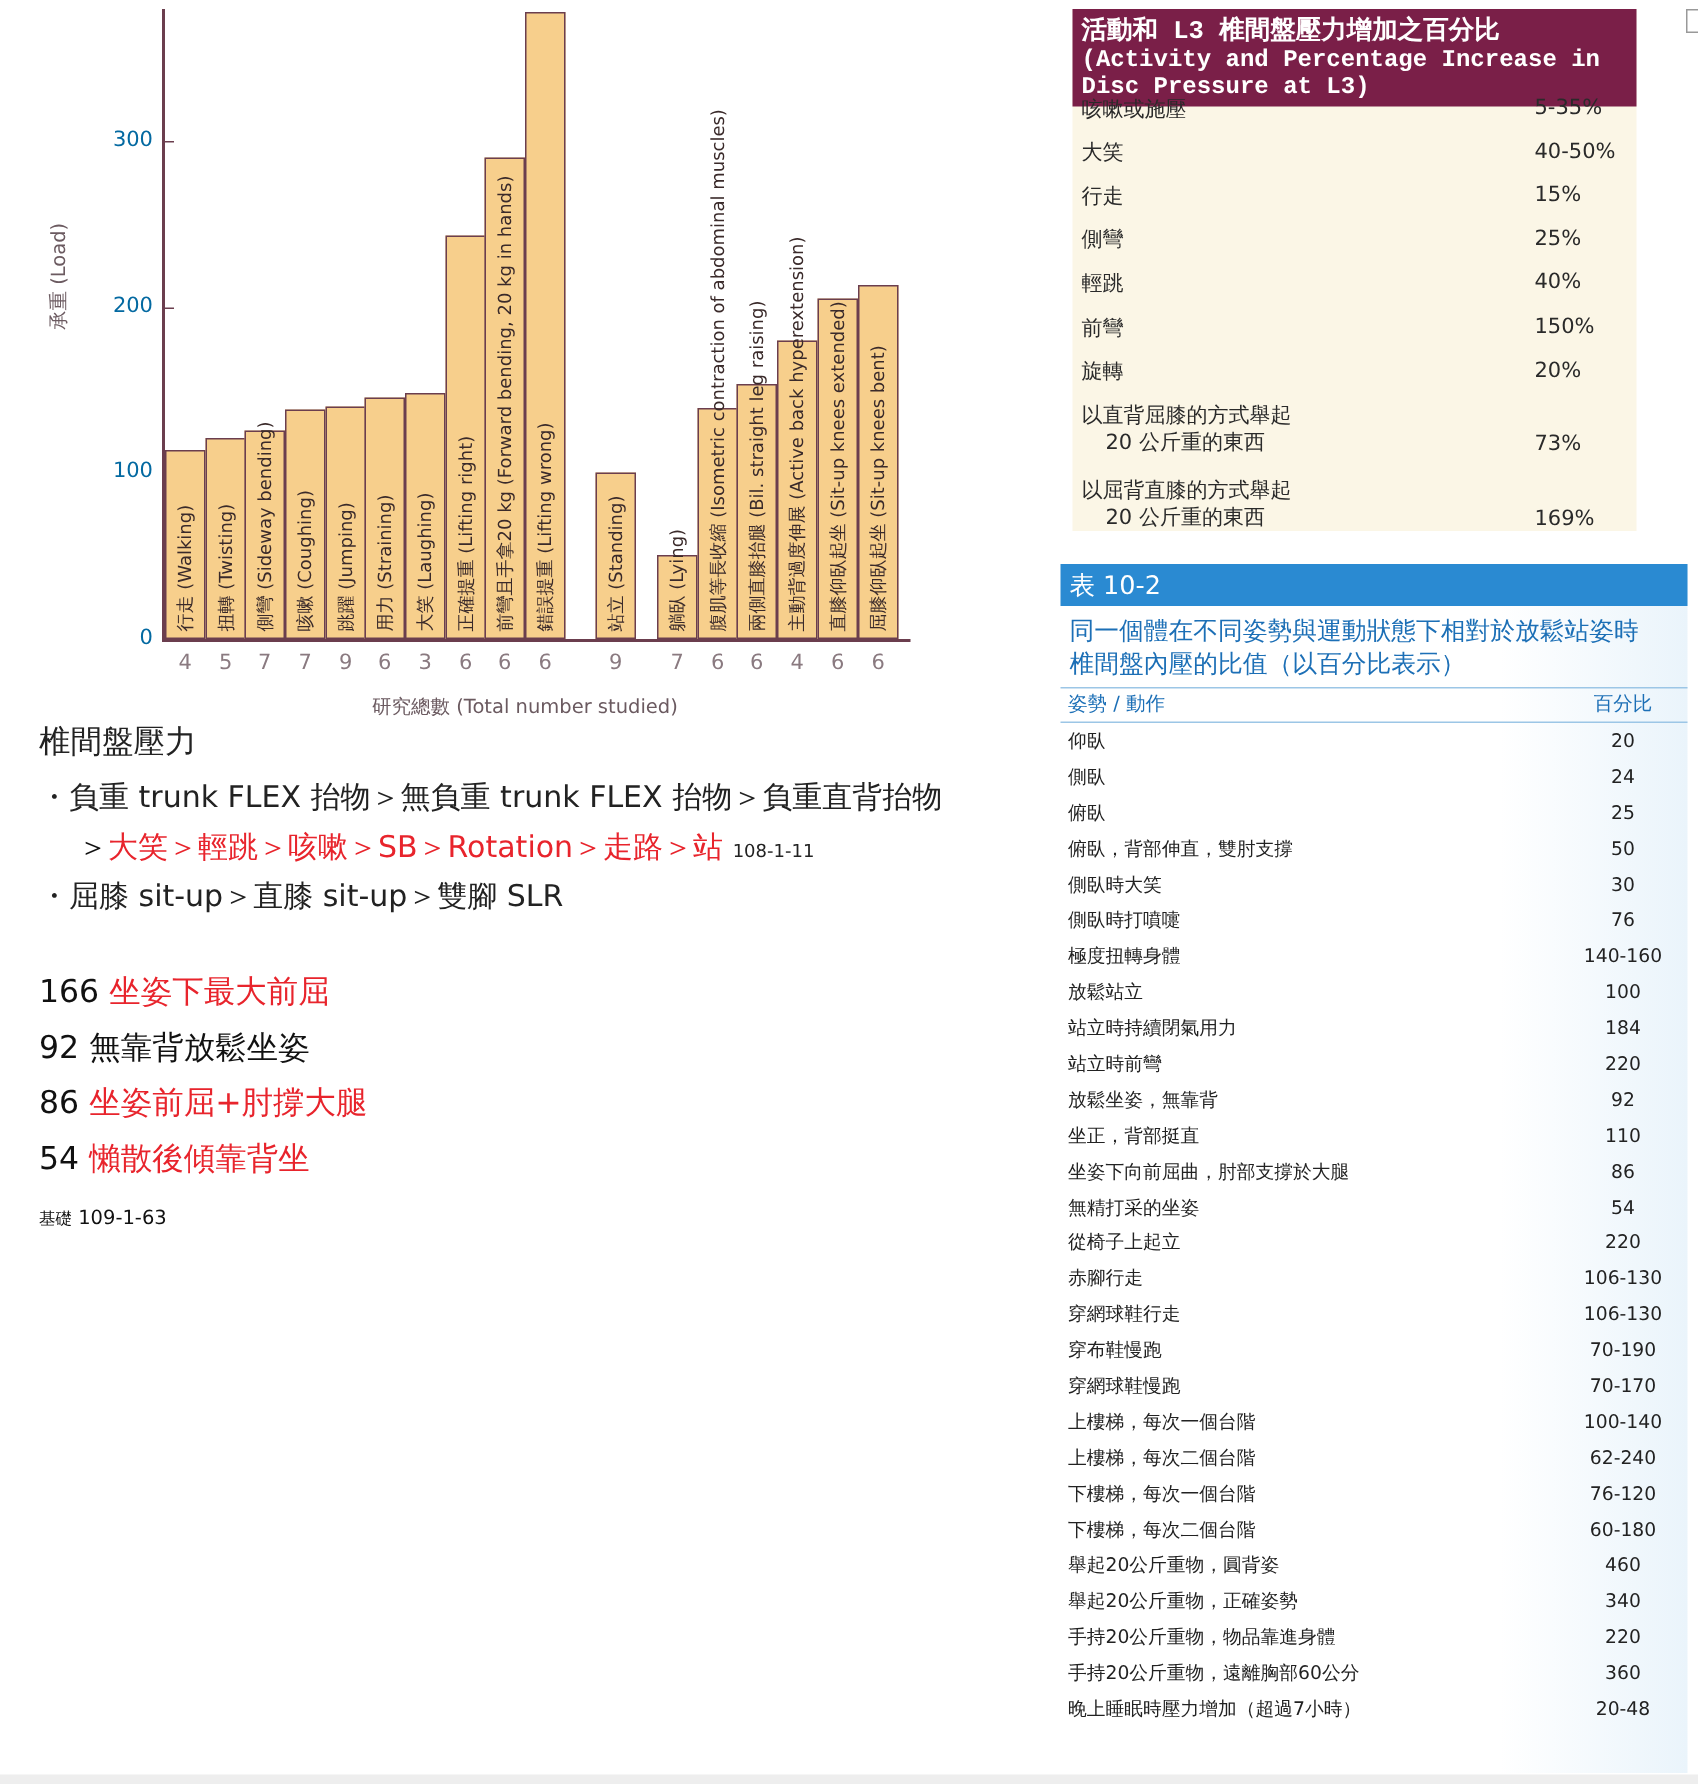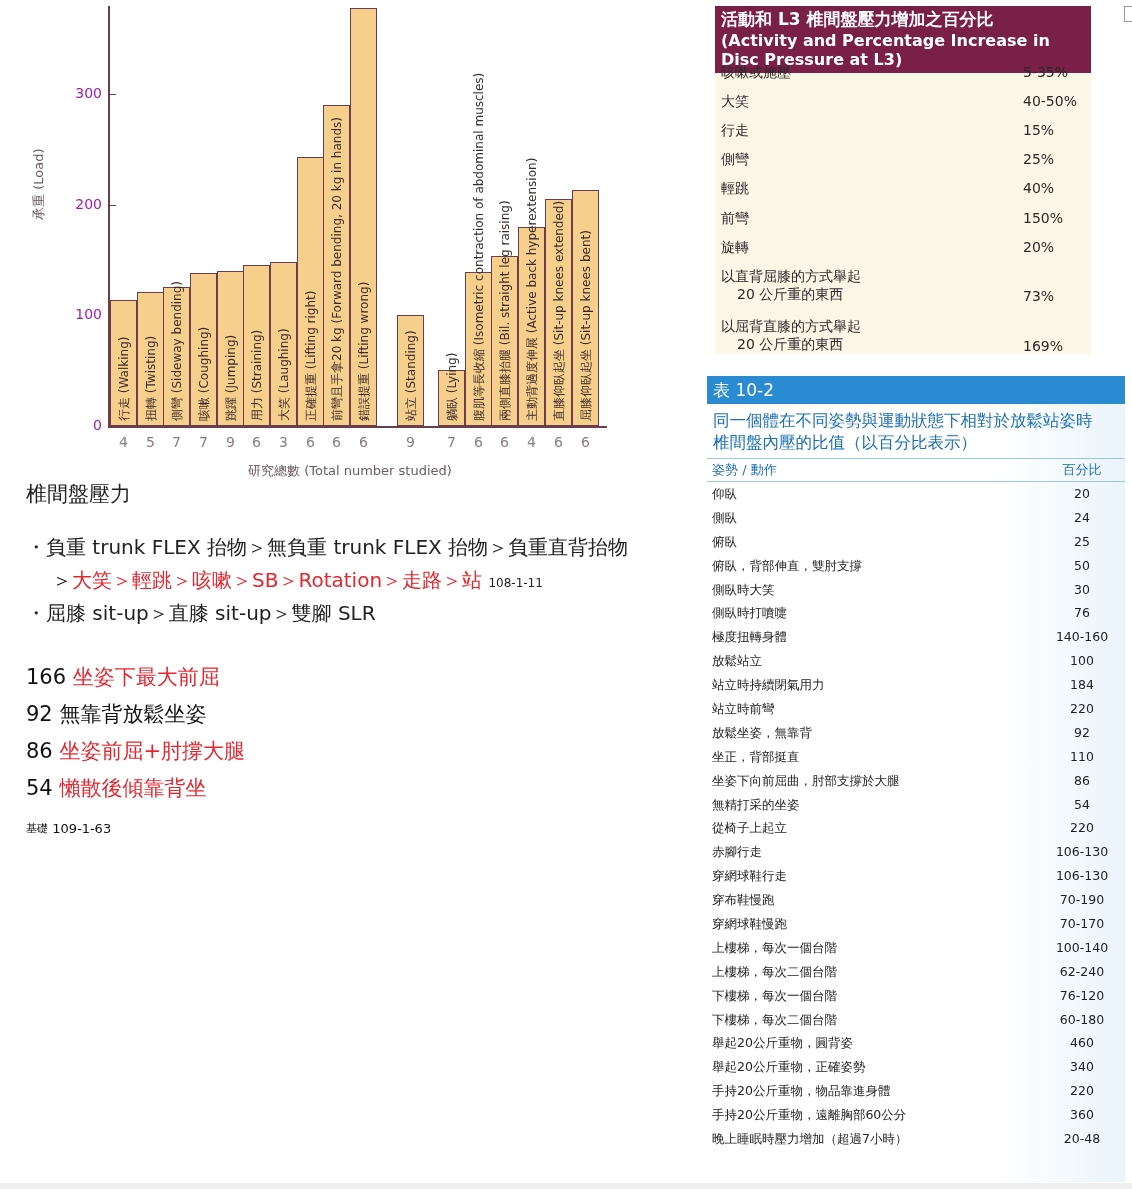--- a/index.html
+++ b/index.html
@@ -2,31 +2,31 @@
 <html><head>
 <meta charset="utf-8">
 <style>
   html,body{margin:0;padding:0;}
   body{width:1132px;height:1189px;position:relative;background:#ffffff;overflow:hidden;font-family:"DejaVu Sans",sans-serif;color:#111;}
   .abs{position:absolute;}
   
   #chart{left:0;top:0;width:620px;height:485px;}
   .bar{position:absolute;background:#f7cf8c;border:1.5px solid #6b3e4e;box-sizing:border-box;}
   .bar-label{position:absolute;left:50%;bottom:4px;transform-origin:left bottom;transform:rotate(-90deg) translateY(50%);white-space:nowrap;font-size:12px;color:#3a2a2a;font-family:"DejaVu Sans",sans-serif;}
-  .ytick{position:absolute;font-size:14px;color:#a21caf;text-align:right;width:40px;}
+  .ytick{position:absolute;font-size:14px;color:#0369a1;text-align:right;width:40px;}
   .ytick-mark{position:absolute;width:8px;height:1.5px;background:#6b3e4e;}
   .ncount{position:absolute;font-size:14px;color:#8a7a80;width:20px;text-align:center;}
   .axis-x{position:absolute;height:1.5px;background:#6b3e4e;}
   .axis-y{position:absolute;width:1.5px;background:#6b3e4e;}
   
   .note{font-family:"DejaVu Sans",sans-serif;}
   .red{color:#e8242c;}
   
   #t1{left:715px;top:6px;width:376px;height:348px;background:#fbf6e6;}
-  #t1 .hdr{background:#7a1f48;color:#fff;padding:2px 6px 4px 6px;}
+  #t1 .hdr{background:#7a1f48;color:#fff;padding:2px 6px 4px 6px;font-family:Liberation Mono, monospace;}
   #t1 .row{position:absolute;left:6px;right:6px;font-size:14px;color:#2a2a2a;}
   #t1 .val{position:absolute;left:302px;}
   
   #t2{left:707px;top:376px;width:418px;height:806px;background:linear-gradient(90deg,#ffffff 0%,#ffffff 70%,#eaf4fb 100%);}
   #t2 .title{background:#2a8ad2;color:#fff;font-size:17px;padding:3px 6px;height:22px;}
   #t2 .sub{color:#1c6fb6;font-size:16.5px;line-height:22px;padding:6px 6px 4px 6px;}
   #t2 .colhdr{border-top:1px solid #9cc6e6;border-bottom:1px solid #9cc6e6;color:#1c6fb6;font-size:13px;height:22px;line-height:22px;position:relative;}
   #t2 .r{position:relative;height:23.9px;line-height:23.9px;font-size:12.5px;color:#222;}
   #t2 .r .v{position:absolute;left:335px;width:80px;text-align:center;}
   #t2 .r .k{position:absolute;left:5px;}
@@ -116,21 +116,21 @@
       <div class="bar" style="left: 572px; width: 27px; top: 190.209px; height: 235.791px;">
         <span class="bar-label">屈膝仰臥起坐 (Sit-up knees bent)</span>
       </div>
       <div class="ncount" style="left: 575.5px; top: 434px;">6</div>
     </div>
   <div class="abs" style="left:248px;top:462px;font-size:13px;color:#6b5a60;white-space:nowrap;">研究總數  (Total number studied)</div>
 </div>
 
 <div class="abs note" style="left:26px;top:480px;width:690px;">
   <div style="font-size:21px;color:#222;">椎間盤壓力</div>
-  <div style="font-size:20px;margin-top:26px;color:#222;white-space:nowrap;">・負重 trunk FLEX 抬物＞無負重 trunk FLEX 抬物＞負重直背抬物</div>
+  <div style="font-size:20px;margin-top:10px;color:#222;white-space:nowrap;">・負重 trunk FLEX 抬物＞無負重 trunk FLEX 抬物＞負重直背抬物</div>
   <div style="font-size:20px;margin-top:6px;padding-left:26px;white-space:nowrap;">
     <span>＞</span><span class="red">大笑＞輕跳＞咳嗽＞SB＞Rotation＞走路＞站</span>
     <span style="font-size:12px;color:#222;">108-1-11</span>
   </div>
   <div style="font-size:20px;margin-top:6px;color:#222;white-space:nowrap;">・屈膝 sit-up＞直膝 sit-up＞雙腳 SLR</div>
 
   <div id="notelist" style="margin-top:36px;">
       <div style="font-size: 21px; height: 37px;"><span>166</span><span> </span><span class="red">坐姿下最大前屈</span></div>
       <div style="font-size: 21px; height: 37px;"><span>92</span><span> </span><span>無靠背放鬆坐姿</span></div>
       <div style="font-size: 21px; height: 37px;"><span>86</span><span> </span><span class="red">坐姿前屈+肘撐大腿</span></div>

